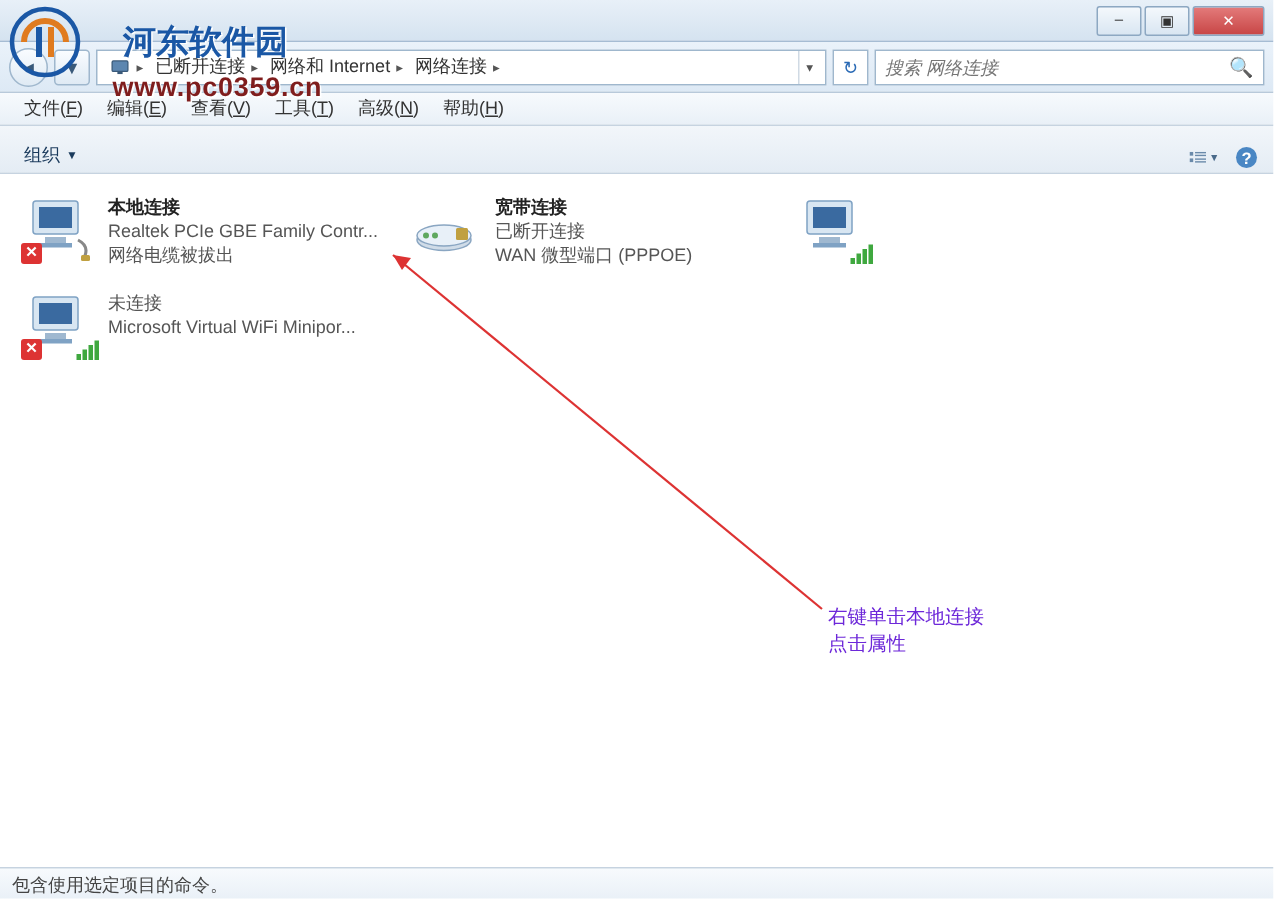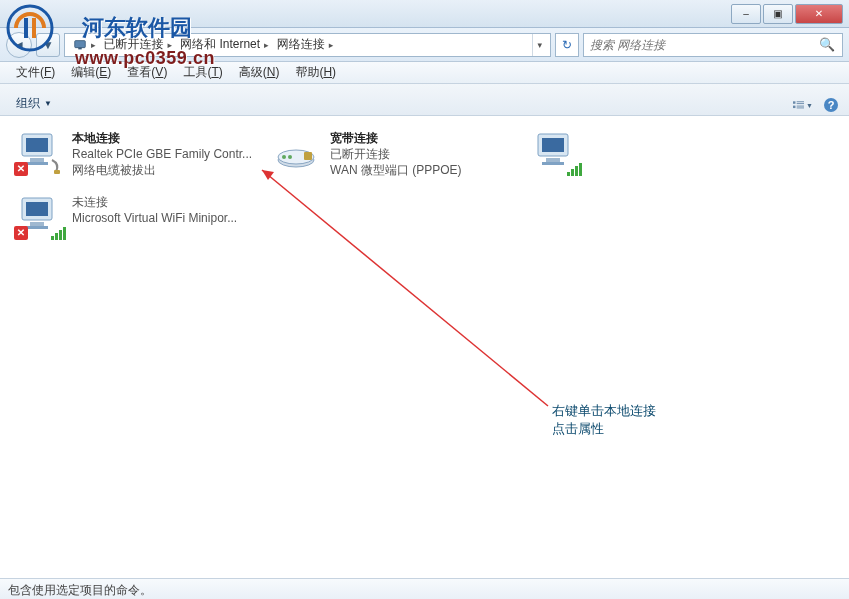--- a/index.html
+++ b/index.html
@@ -46,21 +46,21 @@
 .conn .ctext .cname { color: #222; font-weight: bold; }
 
 
 .xbadge { position: absolute; left: -2px; bottom: -2px; width: 14px; height: 14px; background: #d33; color: #fff; font-size: 10px; line-height: 14px; text-align: center; border-radius: 2px; font-weight: bold; }
 .wifibars { position: absolute; right: -2px; bottom: -2px; display: flex; align-items: flex-end; gap: 1px; }
 .wifibars span { width: 3px; background: #3fa83f; }
 .wifibars span:nth-child(1){height:4px} .wifibars span:nth-child(2){height:7px} .wifibars span:nth-child(3){height:10px} .wifibars span:nth-child(4){height:13px}
 
 
 .annot-line { position: absolute; pointer-events: none; }
-.annot-text { position: absolute; color: #0c4a6e; font-size: 13px; line-height: 18px; }
+.annot-text { position: absolute; color: #6d28d9; font-size: 13px; line-height: 18px; }
 
 
 .statusbar { height: 22px; border-top: 1px solid #c6d3e0; background: linear-gradient(#f7fafd, #e9f0f7); font-size: 12px; color: #444; padding: 3px 8px; }
 
 
 .watermark { position: absolute; left: 6px; top: 4px; z-index: 50; pointer-events: none; }
 .watermark .wm-row { display: flex; align-items: center; gap: 6px; }
 .watermark .wm-logo { width: 48px; height: 48px; }
 .watermark .wm-title { font-size: 22px; font-weight: bold; color: #1a57a5; text-shadow: 1px 1px 0 #fff; font-family: "SimHei","Microsoft YaHei"; margin-left: 22px; }
 .watermark .wm-url { font-size: 18px; font-weight: bold; color: #7f1d1d; margin-left: 69px; margin-top: -4px; letter-spacing: 0.5px; text-shadow: 1px 1px 0 #fff; }

